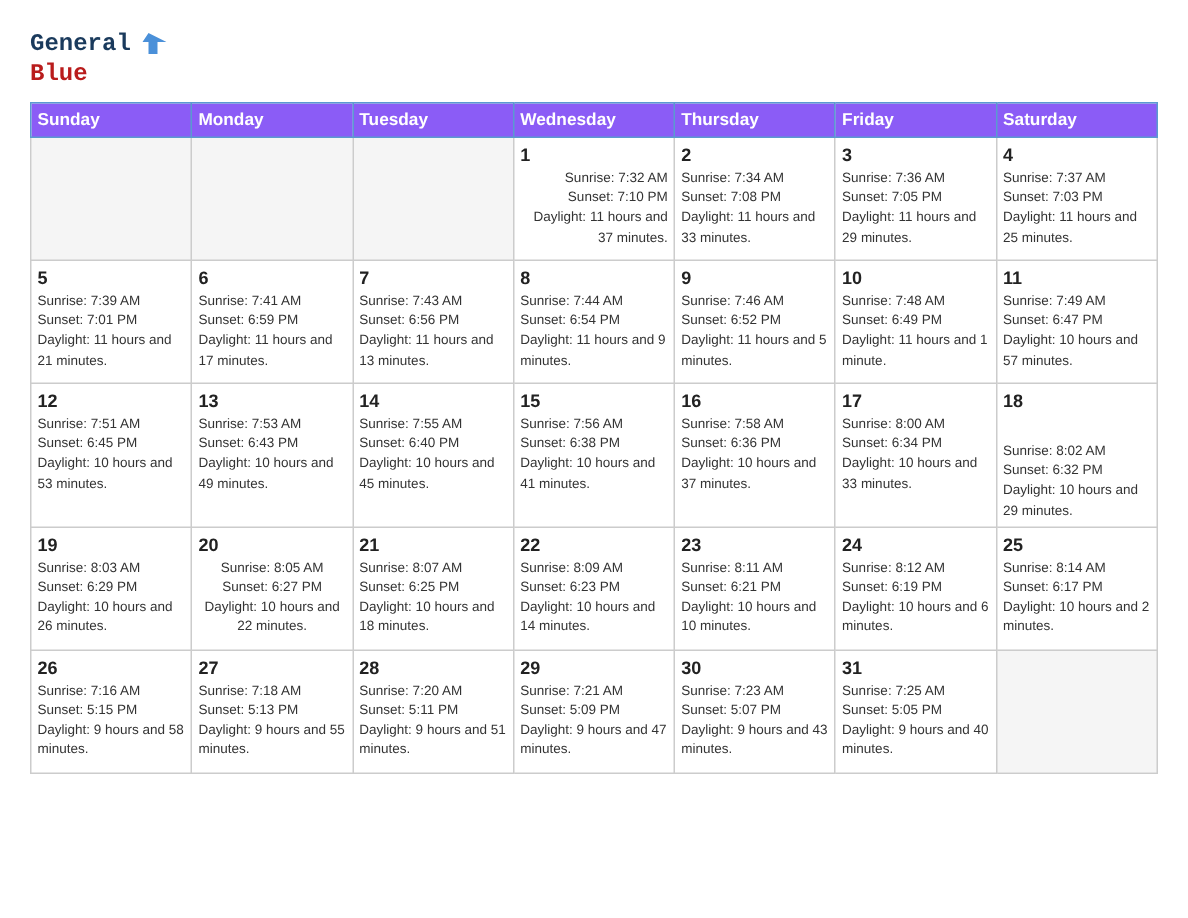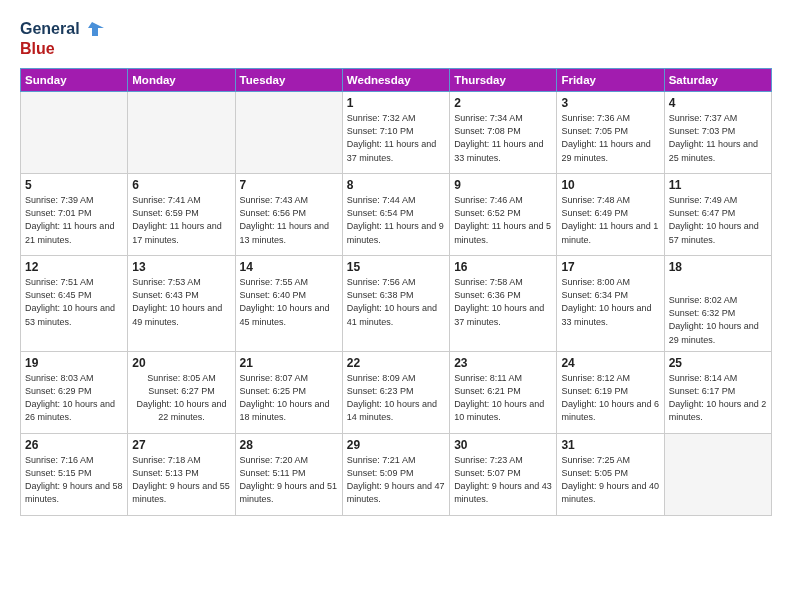--- a/index.html
+++ b/index.html
@@ -17,40 +17,41 @@
     }
     .header {
       display: flex;
       justify-content: space-between;
       align-items: flex-start;
       margin-bottom: 10px;
     }
     .logo {
       display: flex;
       align-items: flex-end;
+      font-family: Liberation Mono, monospace;
     }
     .title-section {
       text-align: right;
     }
     .month-title {
       font-size: 32px;
       font-weight: bold;
       color: #222;
     }
     .location {
       font-size: 14px;
       color: #444;
     }
     .calendar {
       width: 100%;
       border-collapse: collapse;
       table-layout: fixed;
     }
     .calendar th {
-      background: #a21caf;
+      background: #8b5cf6;
       color: #fff;
       font-size: 11.5px;
       font-weight: bold;
       padding: 5px 4px;
       text-align: left;
       border: 1px solid #5a9ad0;
     }
     .calendar td {
       vertical-align: top;
       border: 1px solid #ccc;
@@ -109,21 +110,21 @@
           <th>Saturday</th>
         </tr>
     </thead>
     <tbody id="calendar-body">
     <tr>
           <td class="empty"></td>
           <td class="empty"></td>
           <td class="empty"></td>
           <td>
             <div class="day-number">1</div>
-            <div class="cell-text" style="white-space: pre-line;">Sunrise: 7:32 AM
+            <div class="cell-text" style="white-space: pre-line; text-align: right;">Sunrise: 7:32 AM
 Sunset: 7:10 PM
 Daylight: 11 hours and 37 minutes.</div>
           </td>
           <td>
             <div class="day-number">2</div>
             <div class="cell-text" style="white-space: pre-line;">Sunrise: 7:34 AM
 Sunset: 7:08 PM
 Daylight: 11 hours and 33 minutes.</div>
           </td>
           <td>

